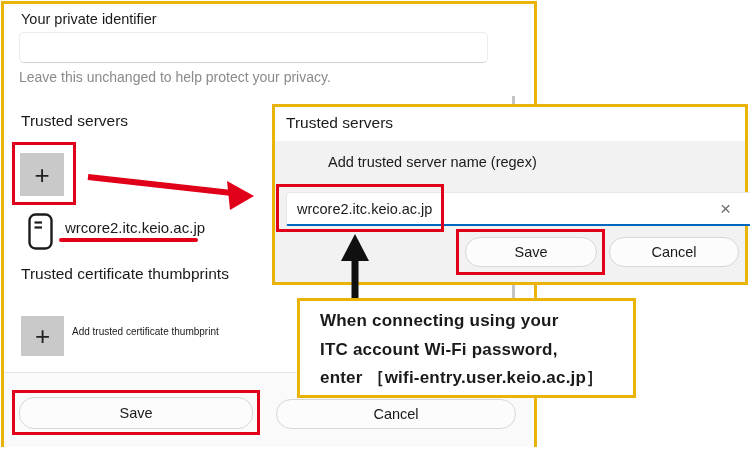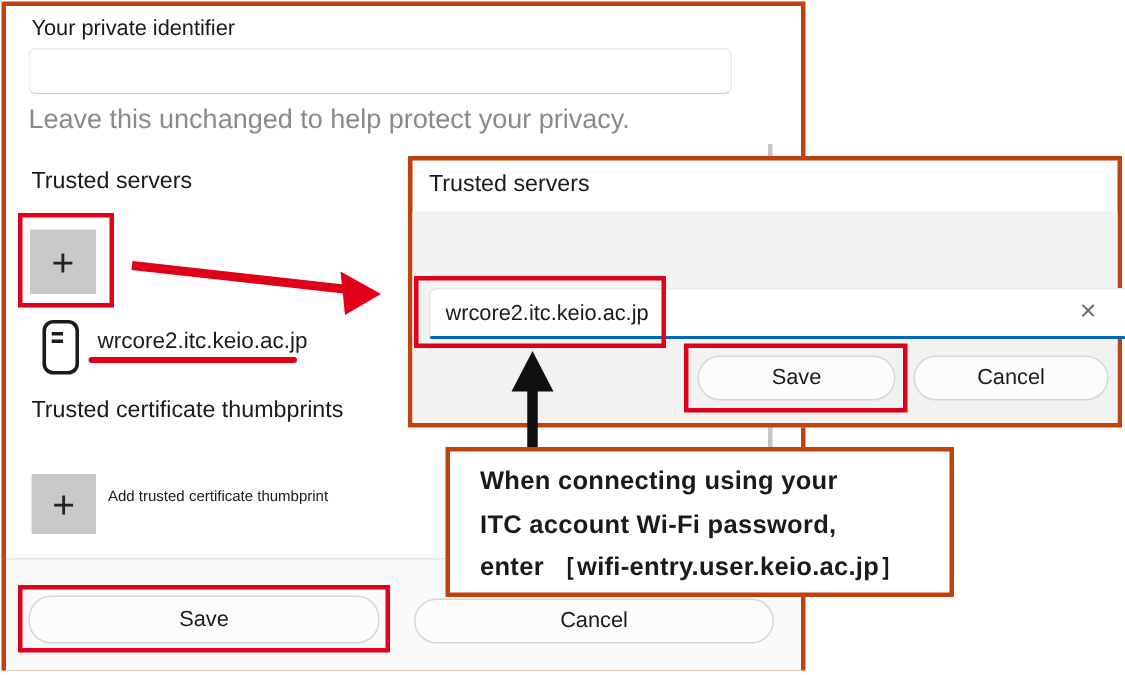--- a/index.html
+++ b/index.html
@@ -1,21 +1,21 @@
 <!DOCTYPE html>
 <html><head>
 <meta charset="utf-8">
 <style>
   html,body{margin:0;padding:0;}
   body{
     width:750px;height:450px;position:relative;background:#ffffff;
     font-family:"Liberation Sans",sans-serif;color:#1a1a1a;overflow:hidden;
   }
   .abs{position:absolute;box-sizing:border-box;}
-  .win{border:3px solid #c2410c;background:#ffffff;}
+  .win{border:3px solid #eab308;background:#ffffff;}
   .redbox{border:3px solid #e00019;background:transparent;pointer-events:none;}
   .btn{
     display:flex;align-items:center;justify-content:center;
     background:#fcfcfc;border:1px solid #d7d7d7;border-radius:15px;
     font-size:14.5px;color:#1a1a1a;cursor:pointer;
   }
   .plusbtn{
     display:flex;align-items:center;justify-content:center;
     background:#c9c9c9;color:#222222;font-size:26px;font-weight:300;
     line-height:1;cursor:pointer;
@@ -41,21 +41,21 @@
 </style>
 </head>
 <body>
 
 <div class="abs win" style="left:1px;top:1px;width:536px;height:446px;z-index:1;">
 
   <div class="abs label" style="left:17px;top:7px;font-size:14.5px;">Your private identifier</div>
 
   <input class="abs textfield" style="left: 15px; top: 28px; width: 469px; height: 31px;" value="">
 
-  <div class="abs label hint" style="left:15px;top:65px;font-size:18px;">Leave this unchanged to help protect your privacy.</div>
+  <div class="abs label hint" style="left:15px;top:65px;font-size:14px;">Leave this unchanged to help protect your privacy.</div>
 
   <div class="abs label heading" style="left:17px;top:108px;">Trusted servers</div>
 
   <div class="abs plusbtn" style="left:16px;top:149px;width:44px;height:43px;">
     <span>+</span>
   </div>
 
 
   <span class="abs" style="left:24px;top:209px;width:25px;height:37px;">
     <svg width="25" height="37" viewBox="0 0 25 37">
@@ -83,20 +83,21 @@
   <div class="abs redbox" style="left:8px;top:138px;width:64px;height:63px;"></div>
   <div class="abs redbox" style="left:8px;top:386px;width:248px;height:45px;"></div>
 </div>
 
 <div class="abs win" style="left:272px;top:104px;width:476px;height:181px;z-index:2;">
 
   <div class="abs label heading" style="left:11px;top:7px;">Trusted servers</div>
 
   <div class="abs" style="left:0;top:34px;width:470px;height:141px;background:#f2f2f2;"></div>
 
+  <div class="abs label" style="left:53px;top:47px;font-size:14.5px;">Add trusted server name (regex)</div>
 
   <div class="abs" style="left:11px;top:85px;width:453px;height:31px;">
     <input class="popup-input" value="wrcore2.itc.keio.ac.jp" style="">
     <span class="clear-x">×</span>
   </div>
 
   <button class="abs btn" style="left:190px;top:130px;width:132px;height:30px;">Save</button>
   <button class="abs btn" style="left:334px;top:130px;width:130px;height:30px;">Cancel</button>
 
   <div class="abs redbox" style="left:1px;top:77px;width:168px;height:48px;"></div>

